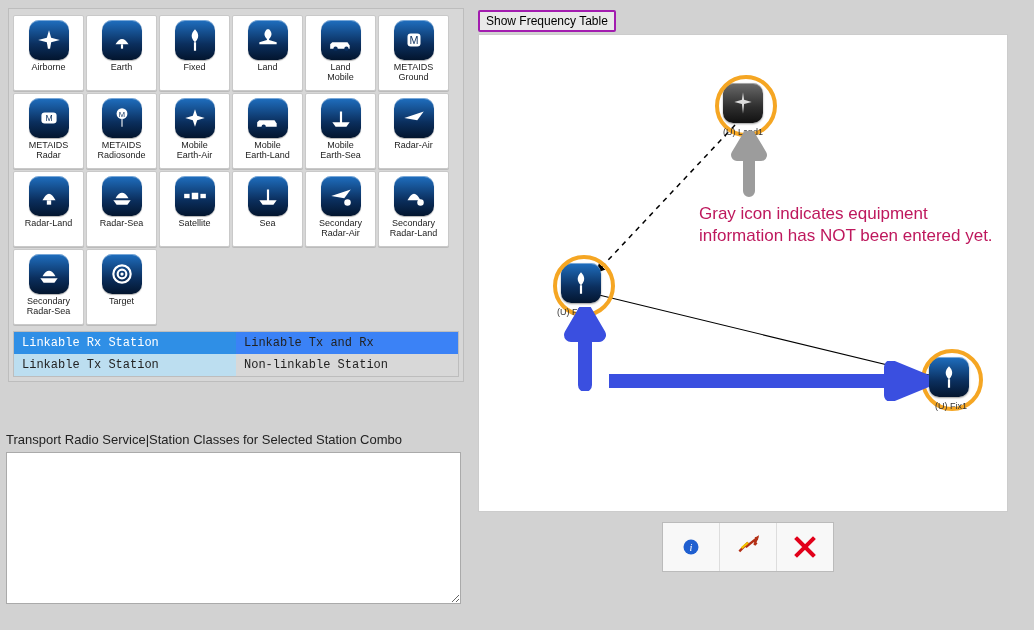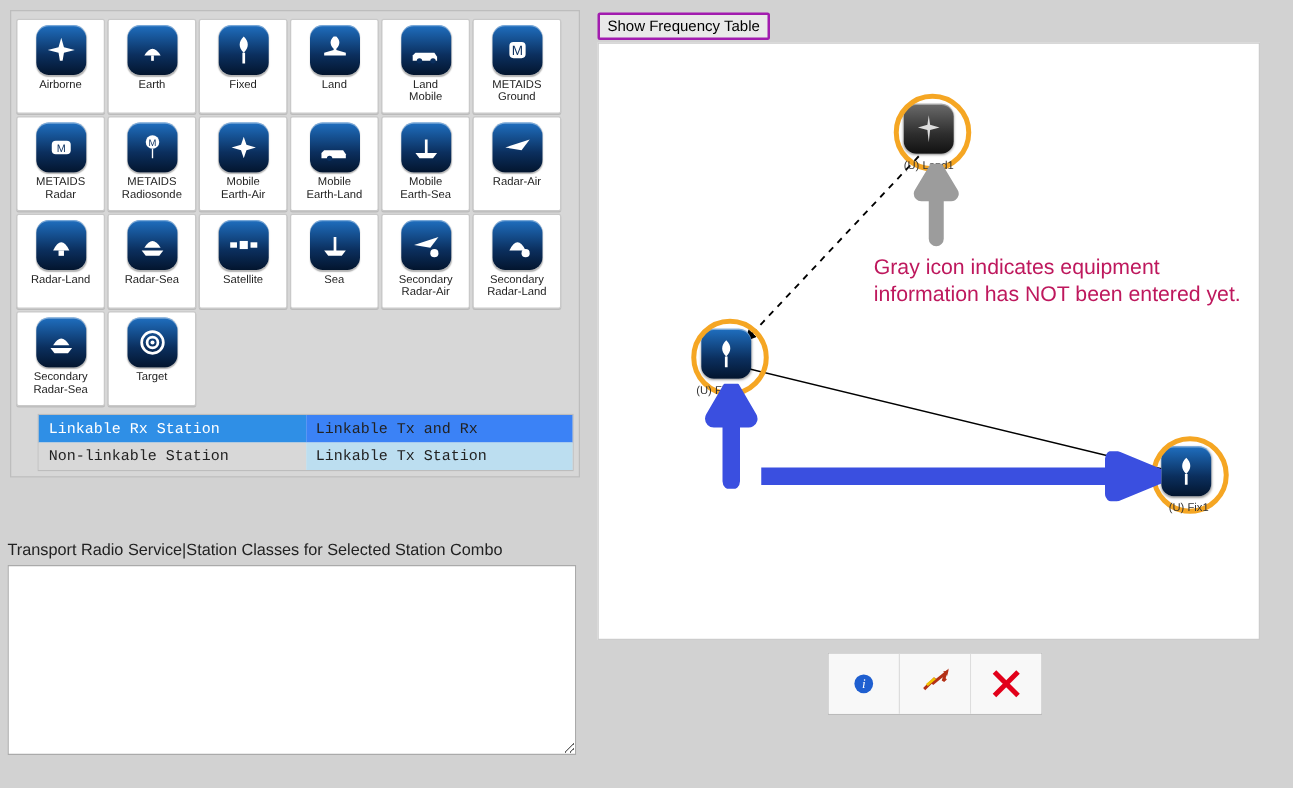--- a/index.html
+++ b/index.html
@@ -59,21 +59,20 @@
     line-height: 10px;
     text-align: center;
     margin-top: 2px;
     color: #222;
     white-space: pre-line;
   }
   .legend {
     margin-top: 6px;
     border: 1px solid #bdbdbd;
     background: #eaeaea;
-    margin-left: 17px;
   }
   .legend-row { display:flex; }
   .legend-cell {
     flex: 1;
     padding: 4px 8px;
     font-family: "Courier New", monospace;
     font-size: 12px;
   }
   .section-label {
     position: absolute;
@@ -355,22 +354,22 @@
         </div>
         <div class="icon-label">Target</div>
       </div>
     </div>
   <div class="legend">
     <div class="legend-row">
       <div class="legend-cell" style="background:#2f8fe6;color:#fff">Linkable Rx Station</div>
       <div class="legend-cell" style="background:#3b82f6">Linkable Tx and Rx</div>
     </div>
     <div class="legend-row">
+      <div class="legend-cell" style="background:#bcdef0">Linkable Tx Station</div>
       <div class="legend-cell" style="background:#d8d8d8">Non-linkable Station</div>
-      <div class="legend-cell" style="background:#bcdef0">Linkable Tx Station</div>
     </div>
   </div>
 </div>
 
 <div class="section-label">Transport Radio Service|Station Classes for Selected Station Combo</div>
 <div class="combo-box"></div>
 
 <button class="freq-btn">Show Frequency Table</button>
 
 <div class="canvas">

